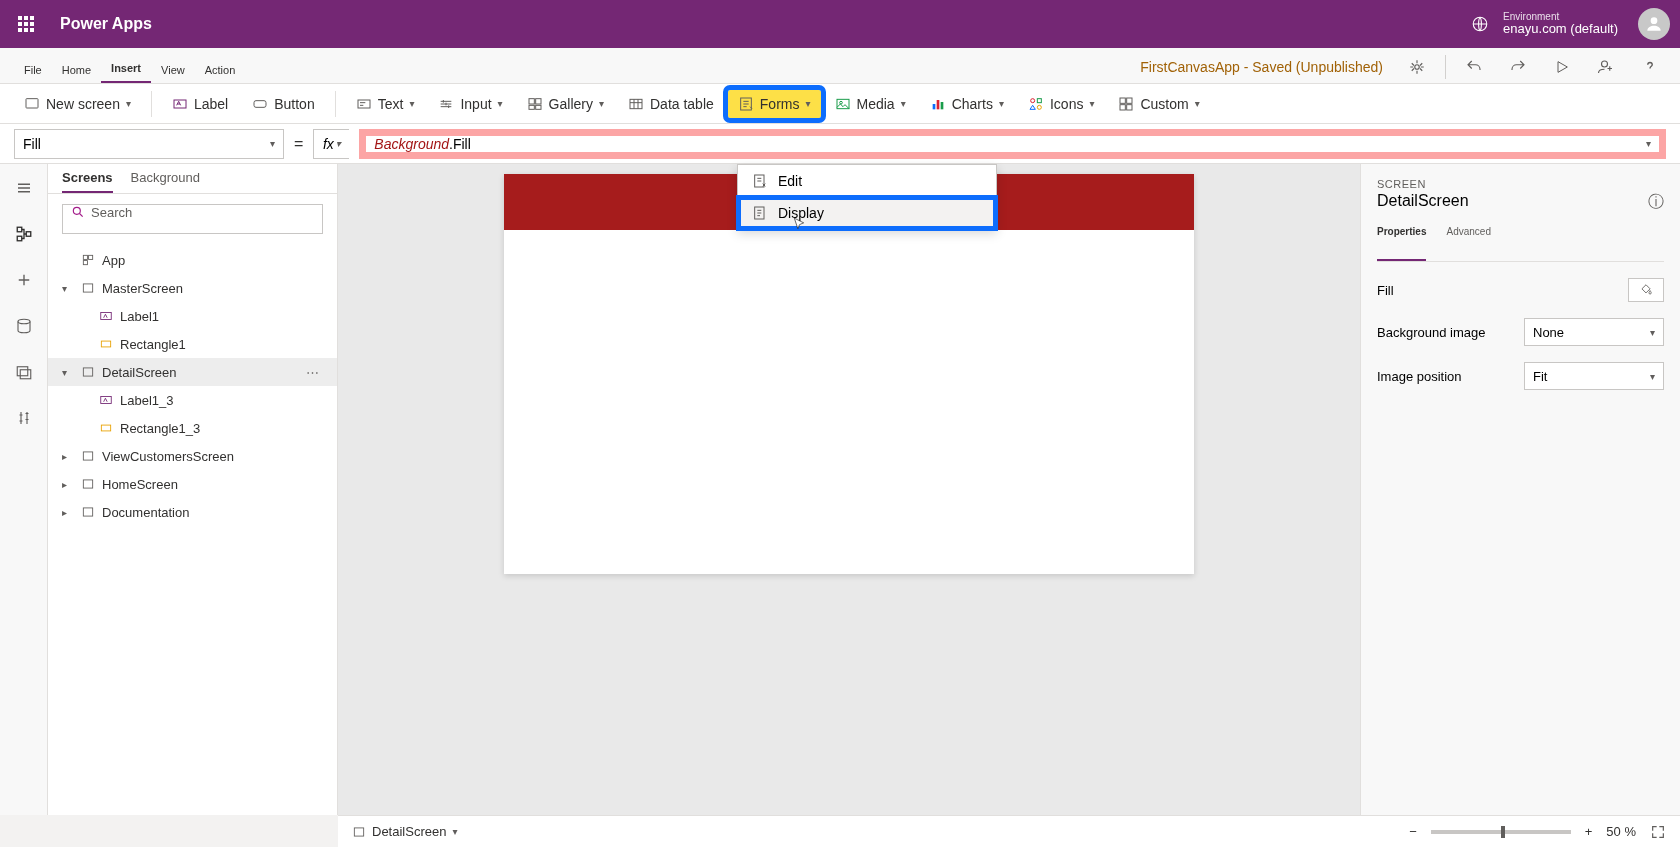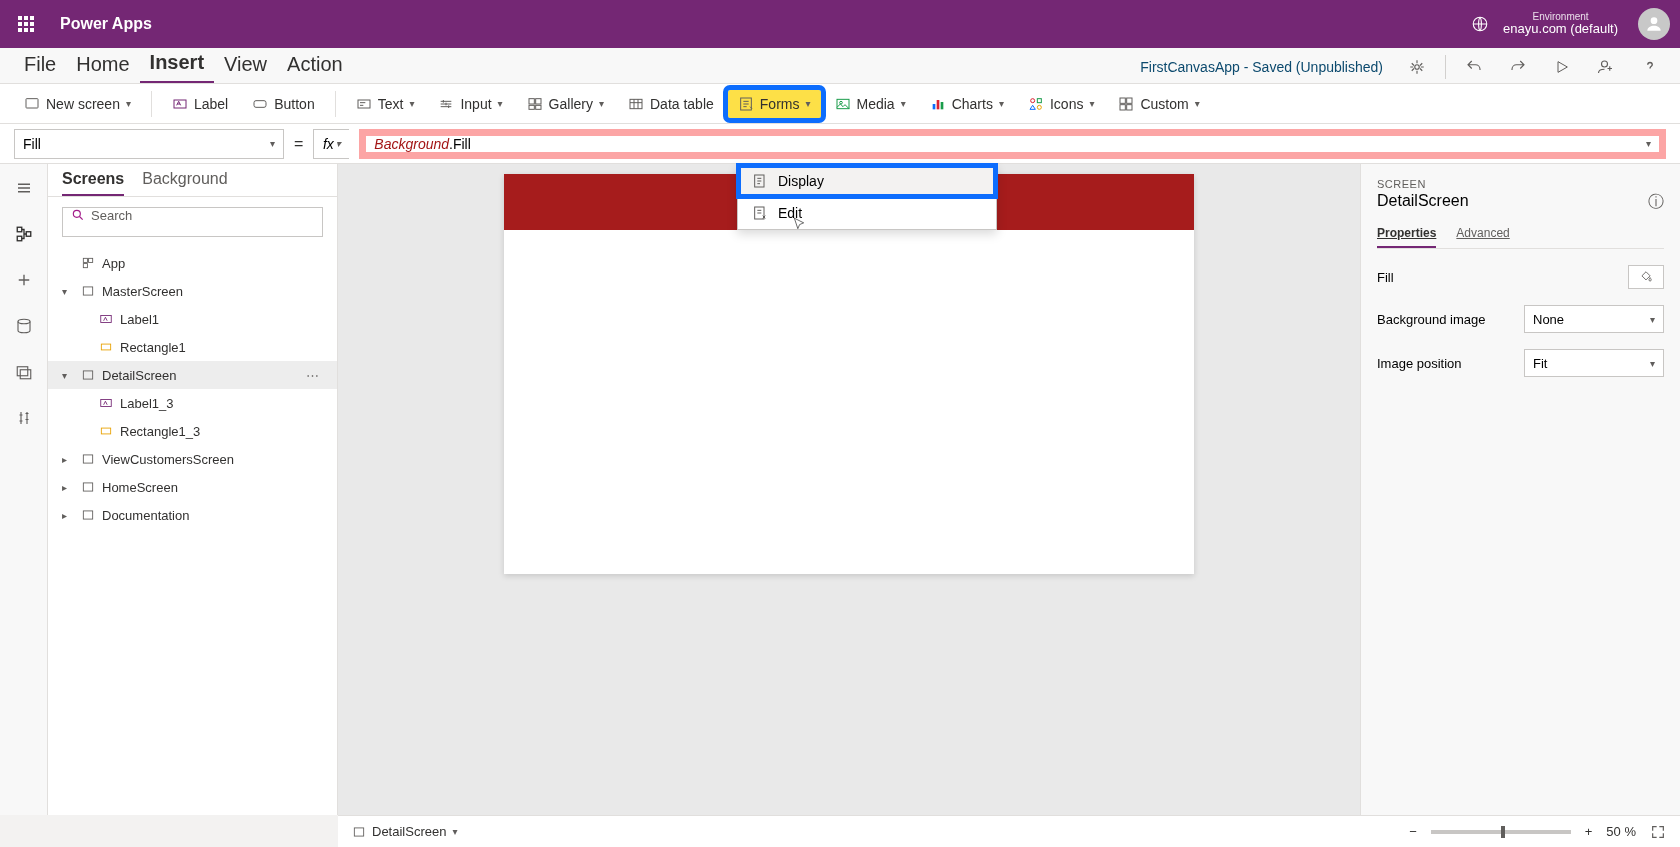--- a/index.html
+++ b/index.html
@@ -5,34 +5,34 @@
 * { margin: 0; padding: 0; box-sizing: border-box; font-family: 'Segoe UI', Tahoma, sans-serif; }
 body { width: 1680px; height: 847px; overflow: hidden; background: #f3f2f1; }
 
 
 .top-header { height: 48px; background: #742774; display: flex; align-items: center; color: #fff; padding: 0 10px; }
 .waffle { width: 32px; height: 32px; display: flex; align-items: center; justify-content: center; cursor: pointer; }
 .waffle-icon { display: grid; grid-template-columns: repeat(3, 4px); grid-template-rows: repeat(3, 4px); gap: 2px; }
 .waffle-icon span { background: #fff; width: 4px; height: 4px; }
 .app-title { font-size: 16px; font-weight: 600; margin-left: 18px; }
 .header-right { margin-left: auto; display: flex; align-items: center; gap: 14px; }
-.env-block { line-height: 1.1; text-align: center; margin-right: 6px; }
+.env-block { line-height: 1.1; text-align: left; margin-right: 6px; }
 .env-small { font-size: 10px; opacity: .85; }
 .env-name { font-size: 13px; }
 .avatar { width: 32px; height: 32px; border-radius: 50%; background: #c8c8c8; display: flex; align-items: center; justify-content: center; }
 .avatar svg { width: 20px; height: 20px; fill: #fff; }
 
 
 .menu-bar { height: 36px; background: #f8f8f8; display: flex; align-items: flex-end; padding: 0 14px; border-bottom: 1px solid #e1dfdd; }
-.menu-item { font-size: 20px; padding: 8px 10px 7px; color: #323130; cursor: pointer; }
+.menu-item { font-size: 11px; padding: 8px 10px 7px; color: #323130; cursor: pointer; }
 .menu-item.active { font-weight: 600; border-bottom: 2px solid #742774; }
 .menu-right { margin-left: auto; display: flex; align-items: center; gap: 12px; color: #605e5c; }
 .menu-right-icon { width: 32px; height: 32px; display: flex; align-items: center; justify-content: center; cursor: pointer; }
 .vsep { width: 1px; height: 24px; background: #d2d0ce; }
-.saved-text { font-size: 14px; color: #0c4a6e; padding-right: 6px; }
+.saved-text { font-size: 14px; color: #a16207; padding-right: 6px; }
 
 
 .ribbon { height: 40px; background: #fff; border-bottom: 1px solid #e1dfdd; display: flex; align-items: center; padding: 0 14px; gap: 4px; }
 .ribbon-btn { display: flex; align-items: center; gap: 6px; padding: 6px 10px; font-size: 14px; color: #323130; cursor: pointer; border-radius: 2px; }
 .ribbon-btn.highlight { outline: 5px solid #0d6dfd; background: #fde047; }
 .ribbon-sep { width: 1px; height: 26px; background: #e1dfdd; margin: 0 6px; }
 .chev { font-size: 10px; color: #605e5c; }
 .ricon { width: 16px; height: 16px; display: inline-block; }
 
 
@@ -48,21 +48,21 @@
 .main { display: flex; height: calc(847px - 48px - 36px - 40px - 40px - 32px); position: relative; }
 .left-rail { width: 48px; background: #f8f8f8; border-right: 1px solid #e1dfdd; display: flex; flex-direction: column; align-items: center; padding-top: 12px; gap: 22px; }
 .rail-icon { width: 24px; height: 24px; display: flex; align-items: center; justify-content: center; cursor: pointer; color: #605e5c; }
 
 
 .tree-panel { width: 290px; background: #fff; border-right: 1px solid #e1dfdd; display: flex; flex-direction: column; }
 .tree-header { display: flex; align-items: center; justify-content: space-between; padding: 12px 14px 4px; }
 .tree-title { font-size: 18px; font-weight: 600; }
 .tree-close { cursor: pointer; color: #605e5c; font-size: 16px; }
 .tree-tabs { display: flex; gap: 18px; padding: 6px 14px 0; border-bottom: 1px solid #e1dfdd; }
-.tree-tab { font-size: 16px; padding-bottom: 6px; cursor: pointer; color: #605e5c; }
+.tree-tab { font-size: 13px; padding-bottom: 6px; cursor: pointer; color: #605e5c; }
 .tree-tab.active { color: #323130; border-bottom: 2px solid #742774; font-weight: 600; }
 .tree-search { margin: 10px 14px; height: 30px; border: 1px solid #c8c6c4; display: flex; align-items: flex-start; padding: 0 8px; gap: 6px; color: #605e5c; font-size: 13px; }
 .tree-list { padding: 2px 0; }
 .tree-item { display: flex; align-items: center; gap: 6px; padding: 6px 8px 6px 14px; font-size: 13px; cursor: pointer; color: #323130; }
 .tree-item.selected { background: #ededed; }
 .tree-item .exp { width: 12px; font-size: 10px; color: #605e5c; }
 .tree-item .ticon { width: 16px; height: 16px; display: inline-flex; align-items: center; justify-content: center;}
 .tree-item.indent2 { padding-left: 50px; }
 .tree-more { margin-left: auto; color: #605e5c; padding-right: 10px; }
 
@@ -76,21 +76,21 @@
 .dd-item { display: flex; align-items: center; gap: 10px; padding: 8px 14px; font-size: 14px; cursor: pointer; }
 .dd-item.highlight { outline: 5px solid #0d6dfd; outline-offset: -3px; background: #f3f2f1; }
 .dd-cursor { position: absolute; left: 54px; top: 50px; pointer-events: none; }
 
 
 .props-panel { width: 320px; background: #f8f8f8; border-left: 1px solid #e1dfdd; padding: 14px 16px; }
 .props-kicker { font-size: 11px; color: #605e5c; letter-spacing: .5px; }
 .props-title { font-size: 16px; margin-top: 2px; }
 .props-help { float: right; margin-top: -18px; color: #605e5c; }
 .props-tabs { display: flex; gap: 20px; margin-top: 16px; border-bottom: 1px solid #e1dfdd; }
-.props-tab { font-size: 12px; padding-bottom: 6px; cursor: pointer; color: #605e5c; text-decoration: underline; }
+.props-tab { font-size: 10px; padding-bottom: 22px; cursor: pointer; color: #605e5c; }
 .props-tab.active { color: #323130; border-bottom: 2px solid #742774; font-weight: 600; }
 .prop-row { display: flex; align-items: center; justify-content: space-between; margin-top: 16px; font-size: 13px; }
 .prop-row .val { width: 140px; height: 28px; border: 1px solid #c8c6c4; background: #fff; display: flex; align-items: center; padding: 0 8px; justify-content: space-between; }
 .swatch { width: 36px; height: 24px; border: 1px solid #c8c6c4; background: #fff; display: flex; align-items: center; justify-content: center; }
 
 
 .status-bar { height: 32px; background: #fff; border-top: 1px solid #e1dfdd; display: flex; align-items: center; padding: 0 14px; gap: 10px; font-size: 13px; color: #323130; margin-left: 338px; }
 .status-bar .sel { display: flex; align-items: center; gap: 6px; }
 .status-bar .zoom { margin-left: auto; display: flex; align-items: center; gap: 14px; }
 .slider { width: 140px; height: 4px; background: #c8c6c4; position: relative; }
@@ -447,36 +447,36 @@
     </div>
   </div>
 
   <div class="canvas-area">
     <div class="canvas-frame">
       <div class="canvas-header">Customer Details</div>
     </div>
   </div>
 
   <div class="forms-dropdown">
+    <div class="dd-item">
+      <svg width="16" height="16" viewBox="0 0 24 24" fill="none" stroke="#605e5c" stroke-width="1.5">
+          <rect x="4" y="3" width="14" height="18"></rect>
+          <path d="M8 8h6M8 12h6M16 16l4 4M20 16l-4 4"></path>
+        </svg>
+      <span>Edit</span>
+    </div>
     <div class="dd-item highlight">
       <svg width="16" height="16" viewBox="0 0 24 24" fill="none" stroke="#605e5c" stroke-width="1.5">
           <rect x="4" y="3" width="14" height="18"></rect>
           <path d="M8 8h6M8 12h6M8 16h4"></path>
         </svg>
       <span>Display</span>
       <svg class="dd-cursor" width="14" height="18" viewBox="0 0 24 24">
           <path d="M4 2l6 18 3-7 7-3z" fill="#fff" stroke="#000" stroke-width="1"></path>
         </svg>
-    </div>
-    <div class="dd-item">
-      <svg width="16" height="16" viewBox="0 0 24 24" fill="none" stroke="#605e5c" stroke-width="1.5">
-          <rect x="4" y="3" width="14" height="18"></rect>
-          <path d="M8 8h6M8 12h6M16 16l4 4M20 16l-4 4"></path>
-        </svg>
-      <span>Edit</span>
     </div>
   </div>
 
   <div class="props-panel">
     <div>
       <div class="props-kicker">SCREEN</div>
       <div class="props-title">DetailScreen</div>
       <div class="props-help">ⓘ</div>
     </div>
     <div class="props-tabs">

